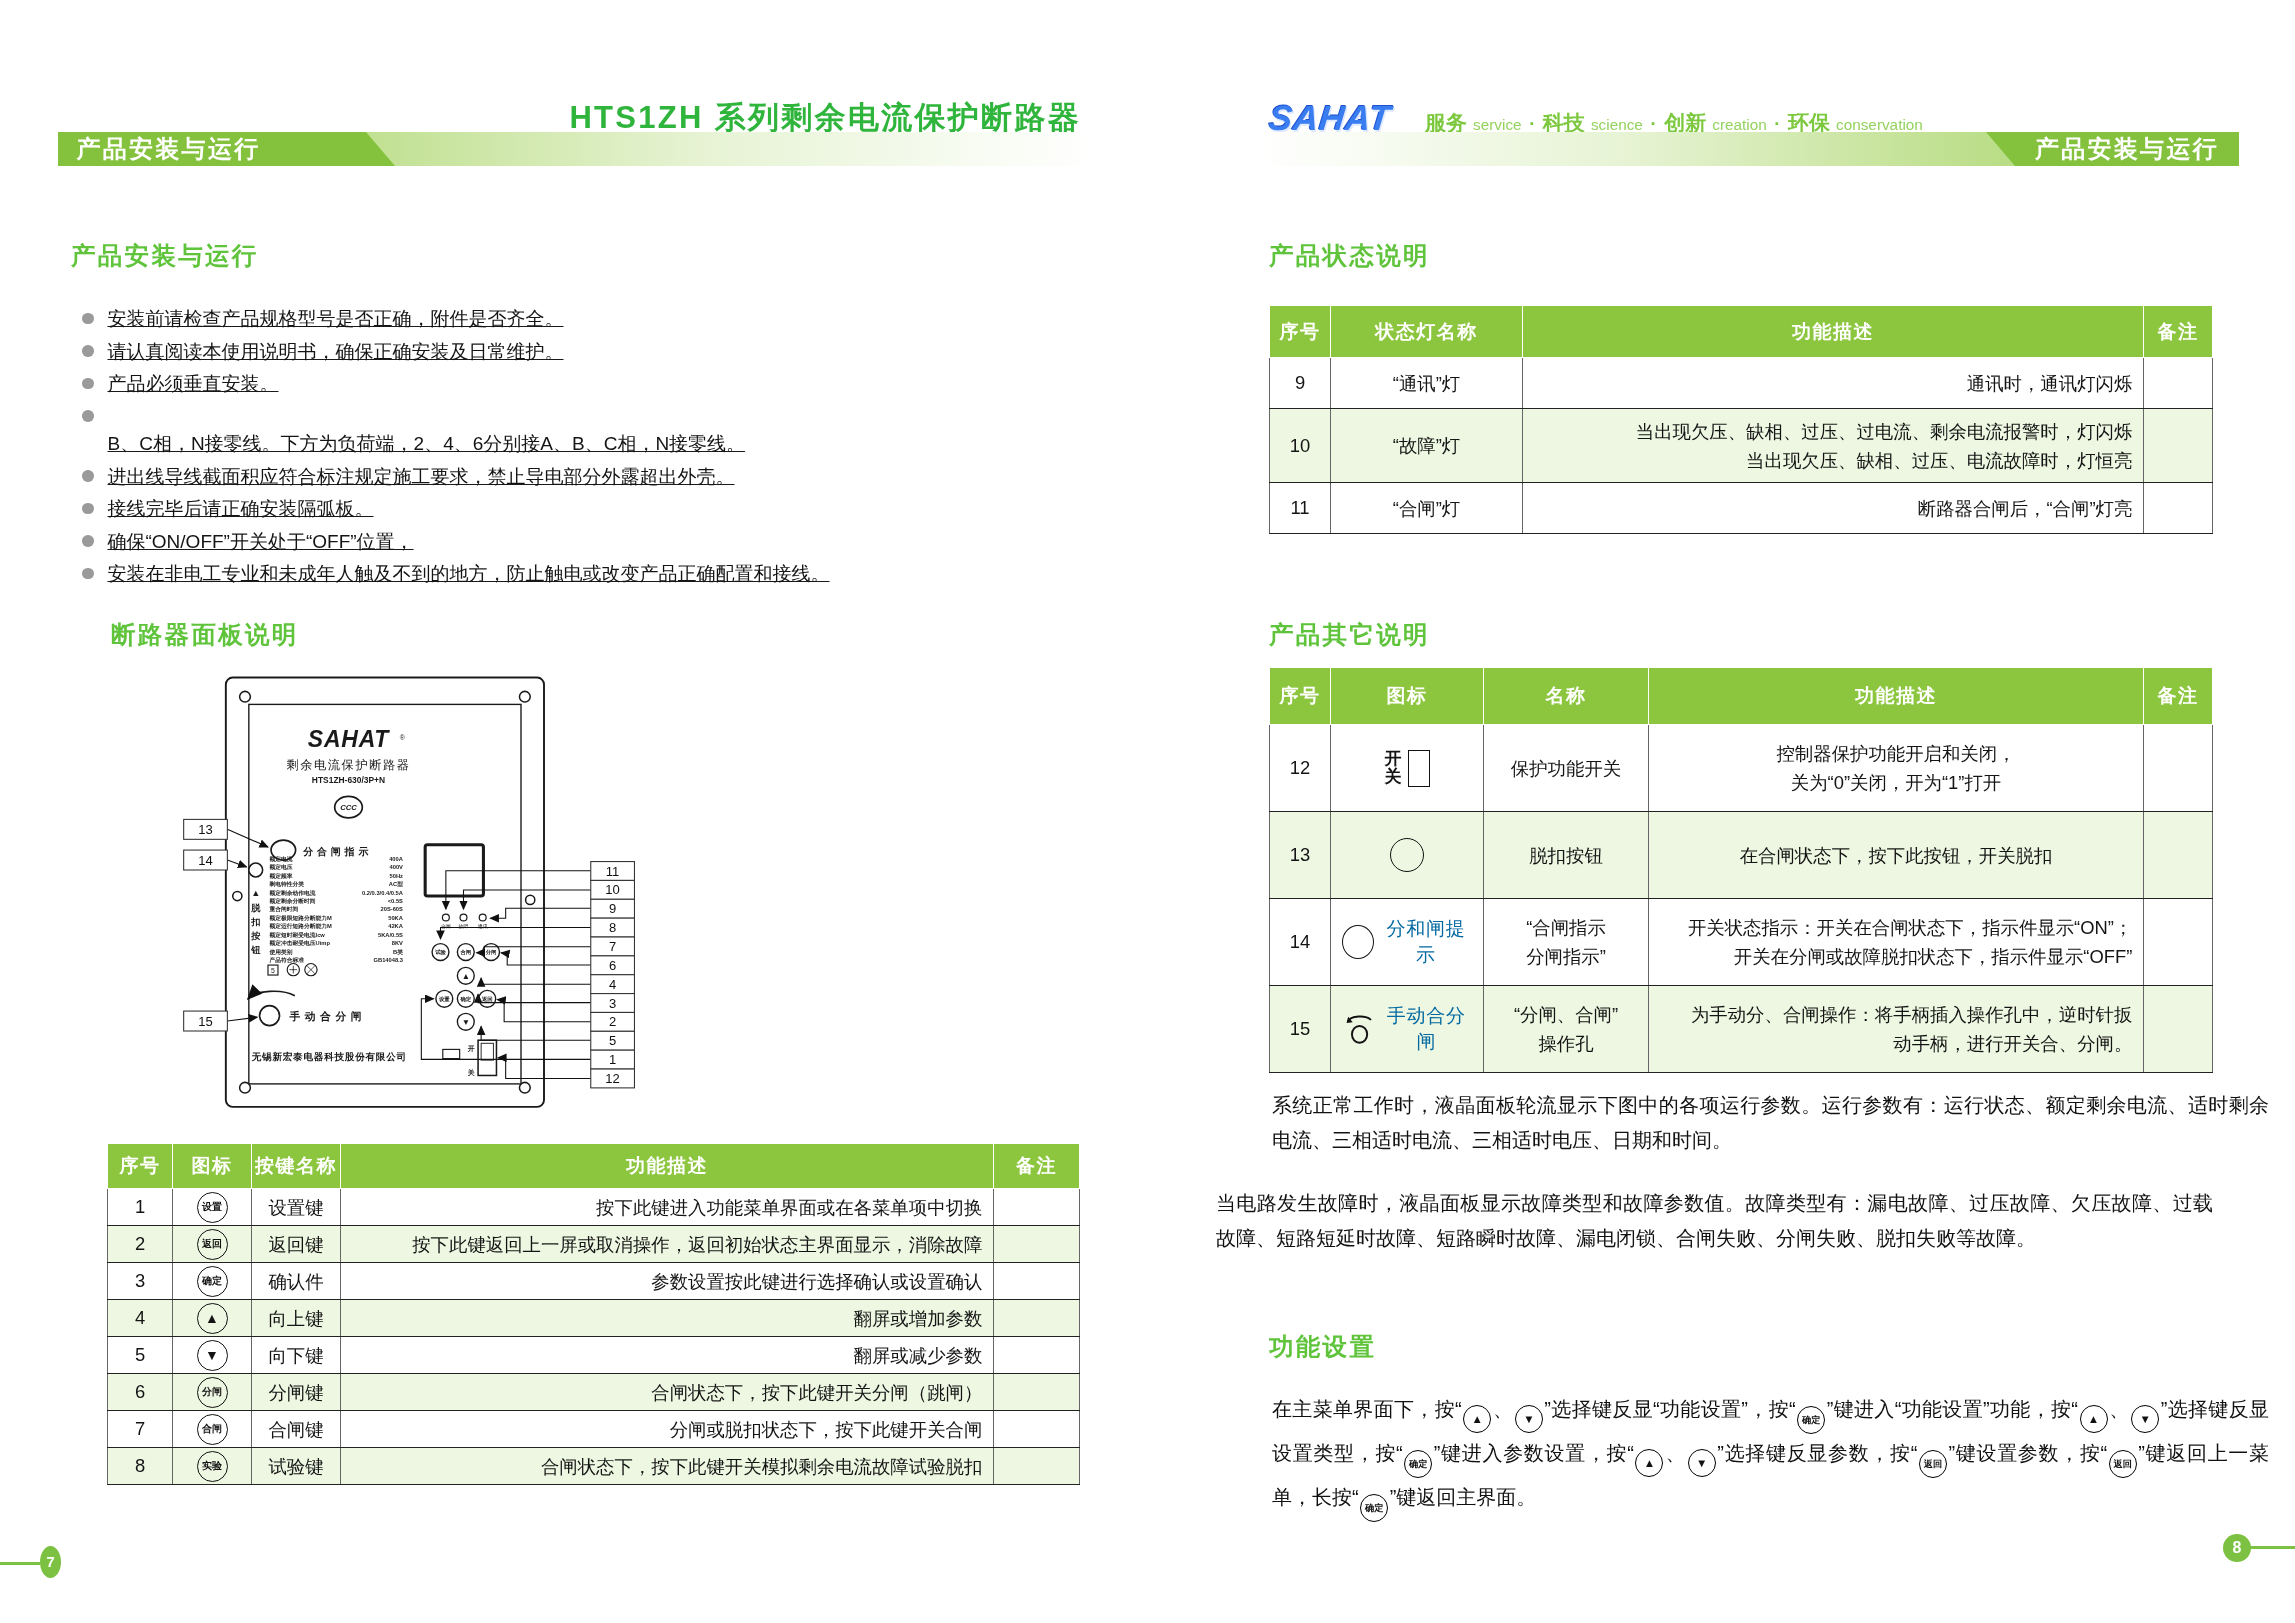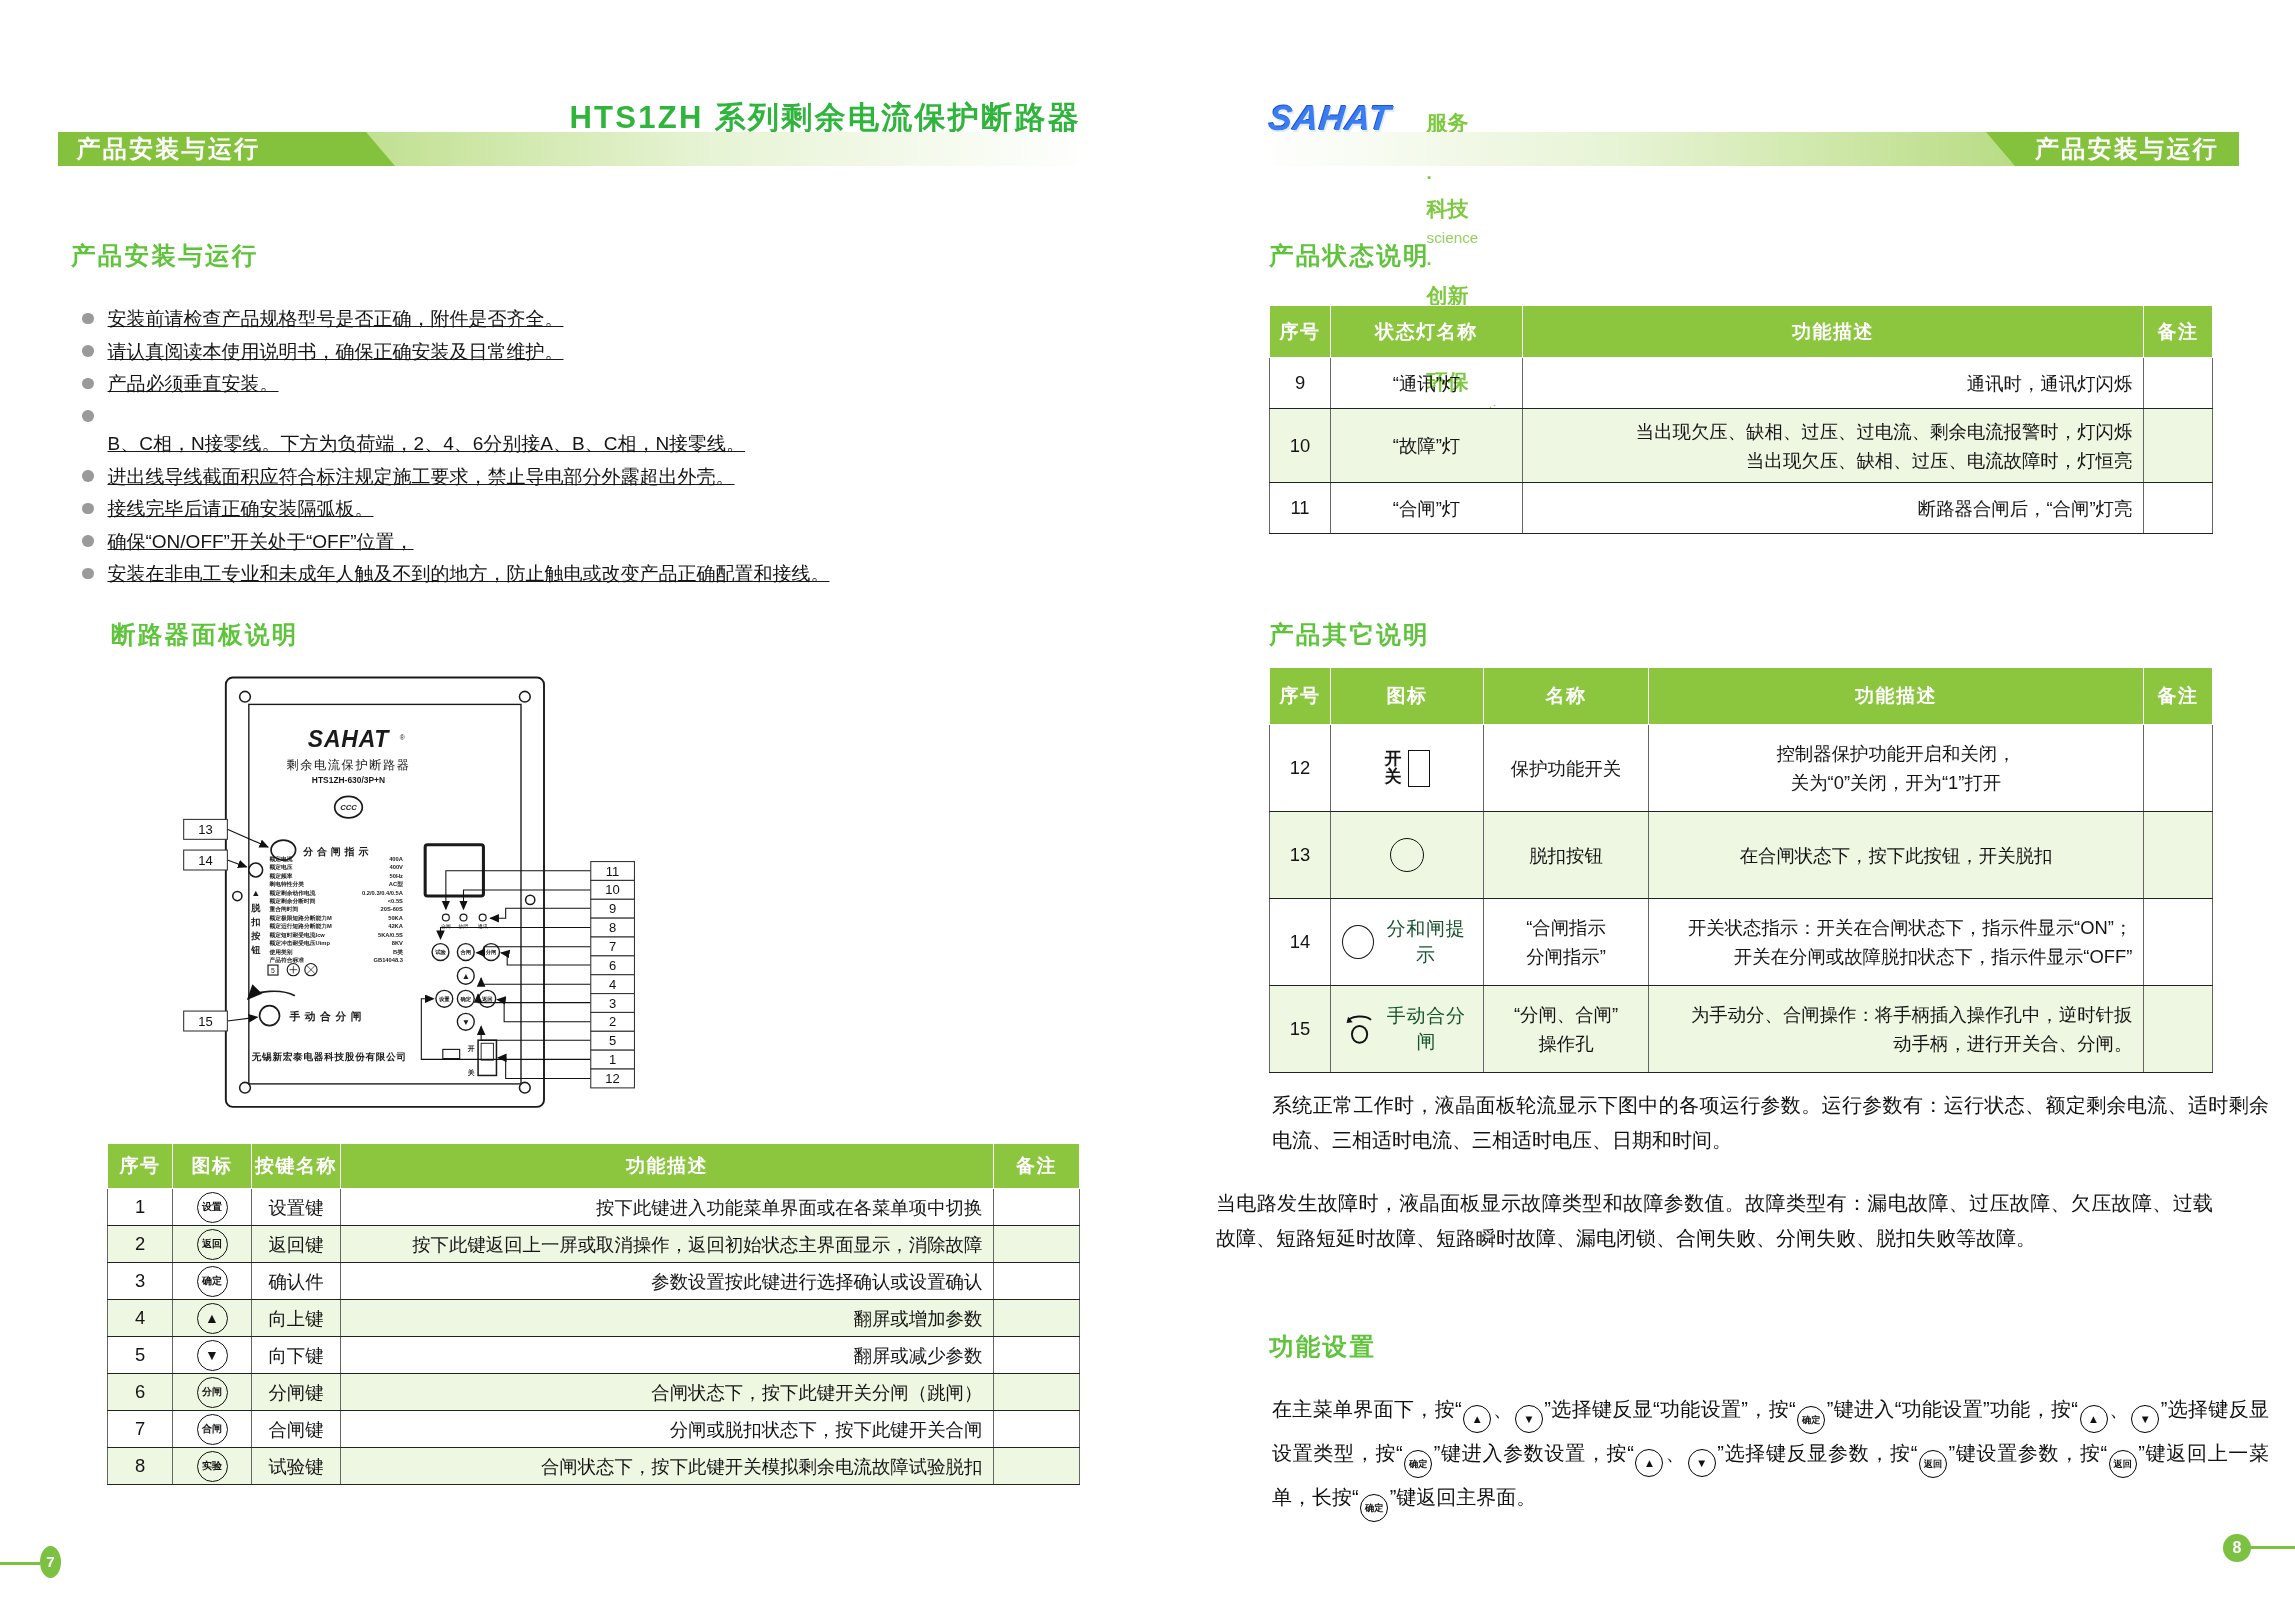--- a/index.html
+++ b/index.html
@@ -20,21 +20,21 @@
     clip-path:polygon(0 0,100% 0,100% 100%,29px 100%);
     display:flex;align-items:center;justify-content:flex-end;padding-right:20px;box-sizing:border-box;
     color:#fff;font-size:24px;font-weight:bold;letter-spacing:2.3px;}
 
   .doc-title{left:383px;top:97px;width:698px;text-align:right;
     font-size:31px;font-weight:bold;color:#2fb43c;letter-spacing:2.3px;}
 
   .logo{left:1269px;top:98px;font-size:35px;font-weight:bold;font-style:italic;
     color:#3a7df0;letter-spacing:0.8px;transform:skewX(-6deg);
     text-shadow:1.5px 1.5px 0 #dfe9ff, -0.8px -0.8px 0 #1d4fd0;}
-  .tagline{left:1425px;top:109px;display:flex;align-items:baseline;gap:6.1px;flex-direction:column;}
+  .tagline{left:1425px;top:109px;display:flex;align-items:baseline;gap:6.1px;}
   .tagline .cn{font-size:21px;font-weight:bold;color:#7cc83e;}
   .tagline .en{font-size:15.3px;color:#93d25c;}
   .tagline .sep{font-size:18.4px;color:#7cc83e;font-weight:bold;margin:0 1.5px;}
 
   .sec-title{font-size:24.5px;font-weight:bold;color:#5fc43b;letter-spacing:2.3px;}
 
   
   .bullets{left:82px;top:308px;width:1043px;text-decoration:underline;}
   .b-row{display:flex;align-items:flex-start;margin-bottom:11.5px;line-height:21px;}
   .b-dot{flex:0 0 11.5px;height:11.5px;border-radius:50%;background:#9a9a9a;margin:4.6px 14px 0 0;}
@@ -55,21 +55,21 @@
 
   .key-ic{display:inline-flex;width:29px;height:29px;border:1.5px solid #111;border-radius:50%;
     align-items:center;justify-content:center;font-size:10px;font-weight:bold;letter-spacing:0;}
   .key-ic.tri{font-size:14px;}
 
   
   .ic-wrap{display:flex;align-items:center;justify-content:center;gap:6.1px;}
   .ic-switch-ch{font-size:17px;font-weight:bold;line-height:18.4px;text-align:center;}
   .ic-rect{width:20px;height:35px;border:1.5px solid #111;}
   .ic-circle{width:32px;height:32px;border:1.5px solid #111;border-radius:50%;}
-  .ic-label{font-size:19px;color:#14532d;letter-spacing:0.8px;}
+  .ic-label{font-size:19px;color:#0369a1;letter-spacing:0.8px;}
 
   
   .para{width:997px;font-size:20px;line-height:35px;text-align:justify;color:#111;}
   .pkey{display:inline-flex;width:26px;height:26px;border:1.5px solid #000;border-radius:50%;
     align-items:center;justify-content:center;font-size:9.2px;font-weight:bold;
     vertical-align:-7px;background:#fff;margin:0 1.5px;}
   .pkey.tri{font-size:11.5px;}
 
   
   .pn-line{height:3.1px;background:#7cc142;}

